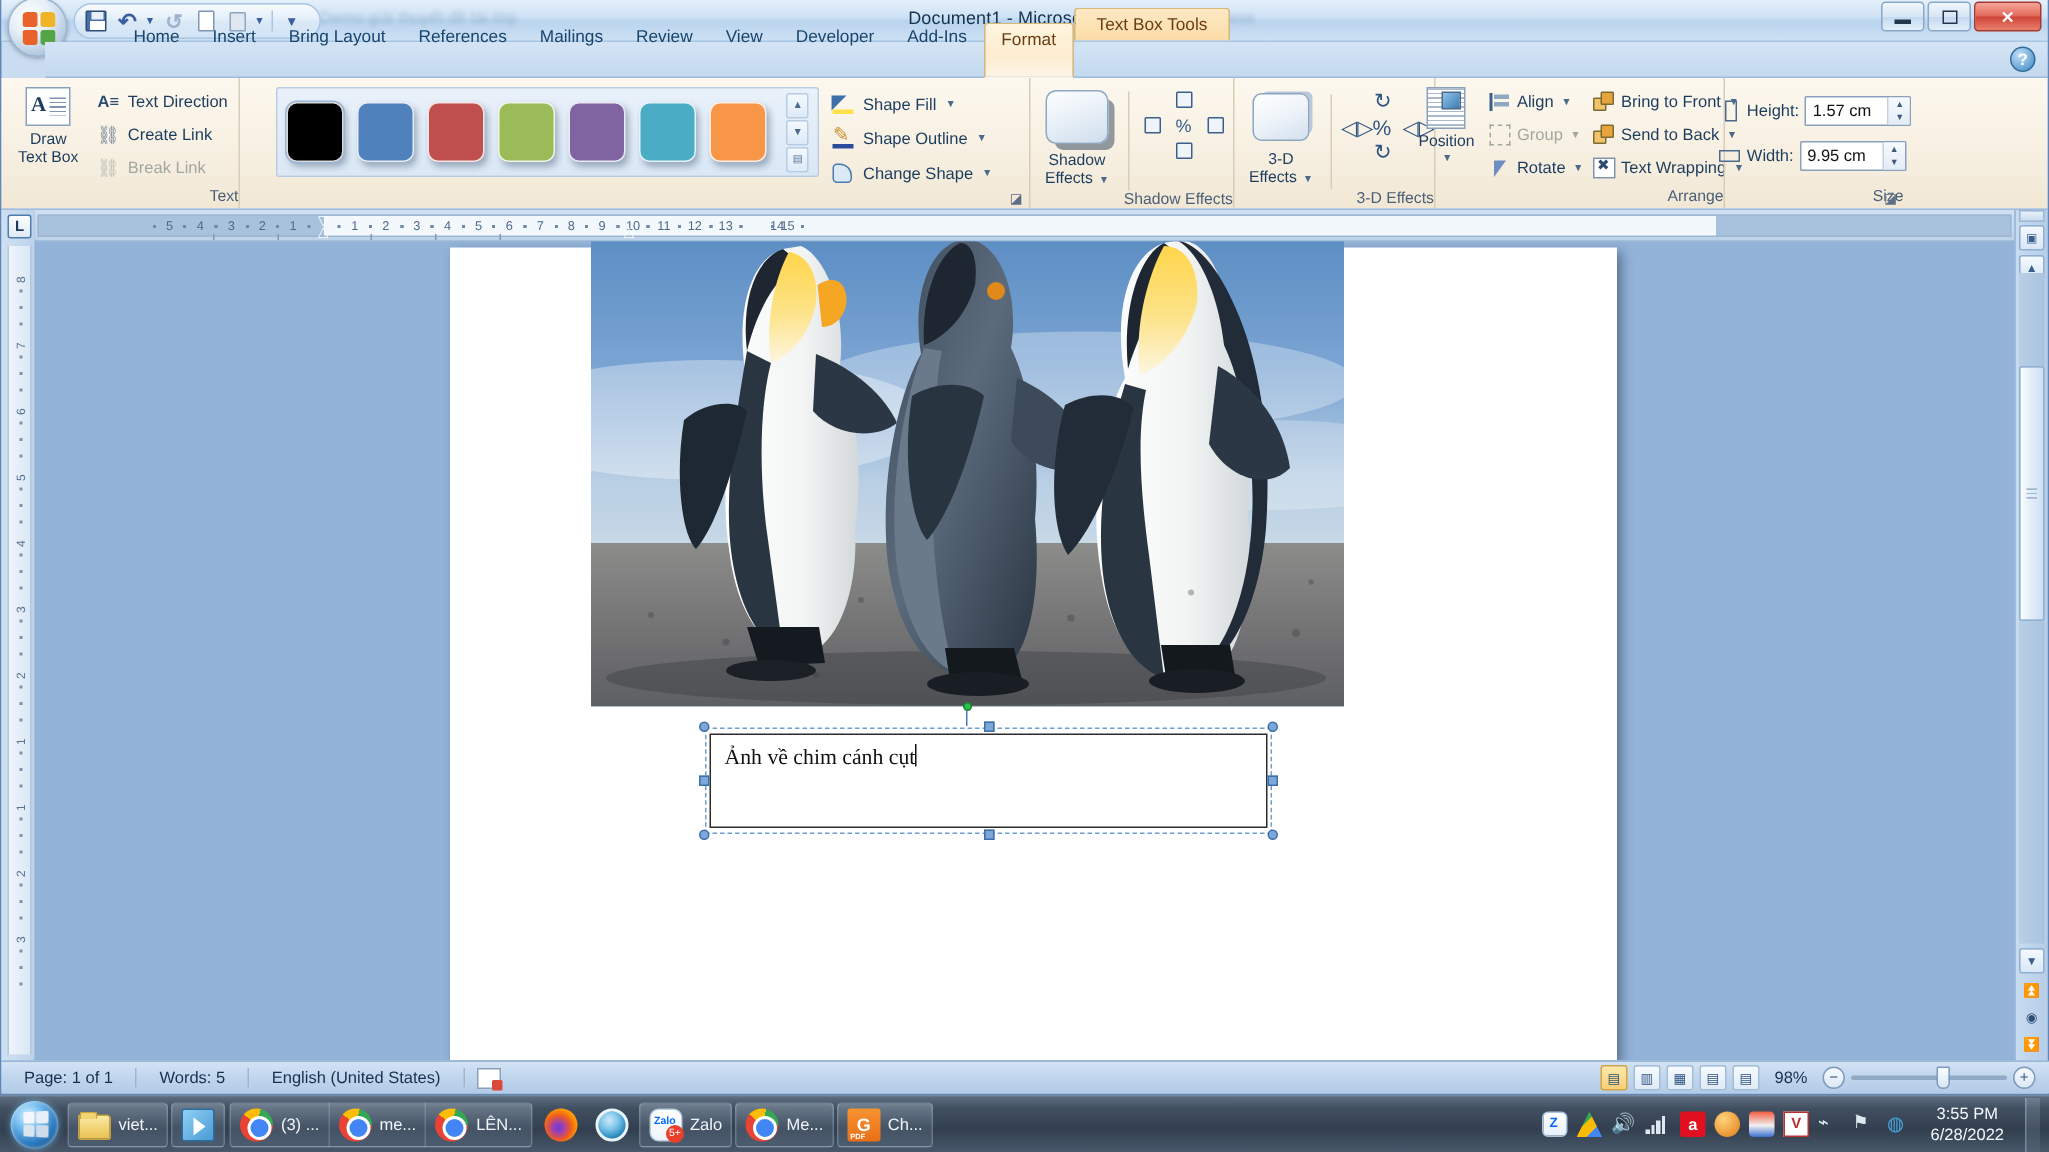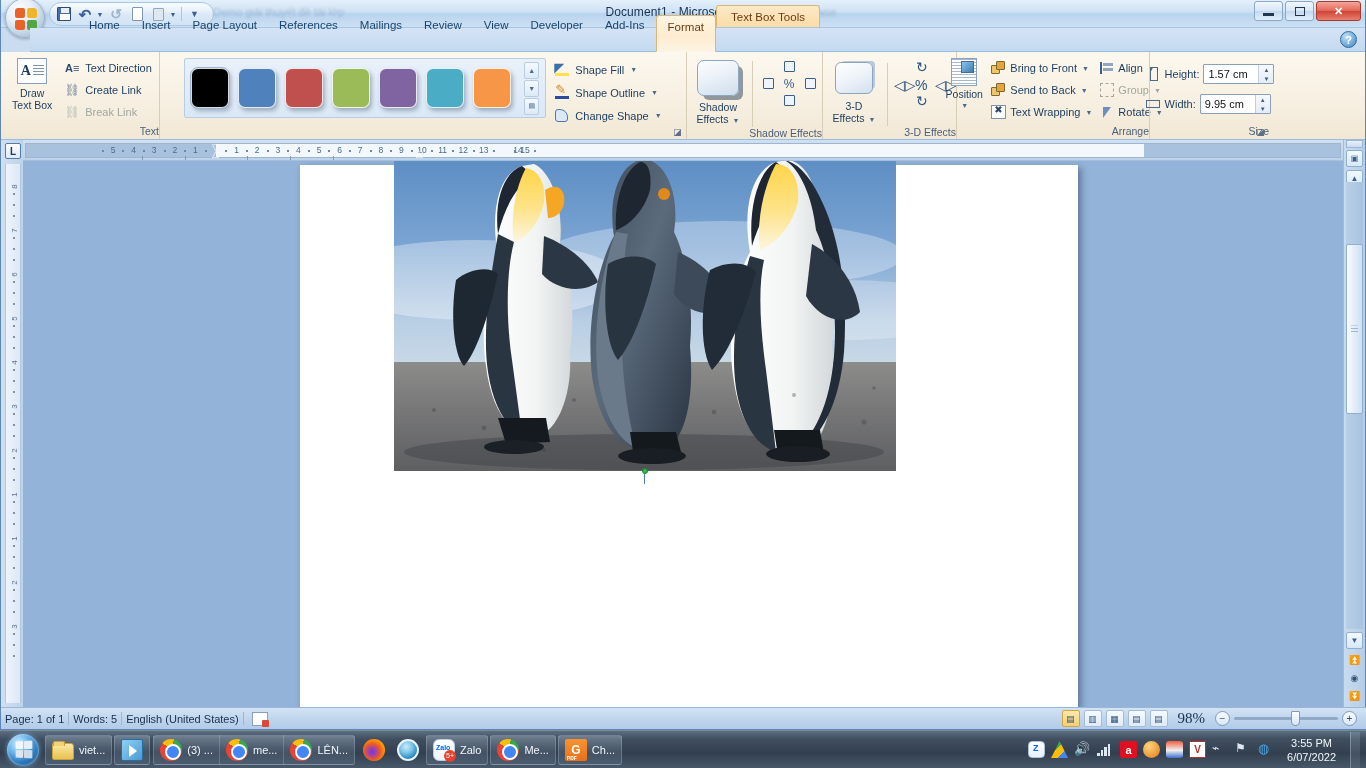--- a/index.html
+++ b/index.html
@@ -474,39 +474,39 @@
     background: linear-gradient(180deg, #e9f1fa, #cbdcef); border: 1px solid #9db7d3;
   }
 
   
   .statusbar {
     position: absolute; left: 0; bottom: 0; width: 1366px; height: 22px;
     background: linear-gradient(180deg, #d3e3f4 0%, #c0d6ed 50%, #b2cbe7 100%);
     border-top: 1px solid #97b6d8;
     display: flex; align-items: center; font-size: 11px; color: #17304e;
   }
-  .sb-item { padding: 0 4px; height: 18px; line-height: 18px; white-space: nowrap; }
+  .sb-item { padding: 0 15px; height: 18px; line-height: 18px; white-space: nowrap; }
   .sb-sep { width: 1px; height: 13px; background: #9db7d3; }
   .sb-proof {
     width: 16px; height: 14px; margin: 0 8px; background: #fff;
     border: 1px solid #8aa0bb; position: relative;
   }
   .sb-proof:after {
     content: ''; position: absolute; right: -2px; bottom: -2px; width: 7px; height: 7px;
     background: #d94a3a; border-radius: 1px;
   }
   .sb-right { margin-left: auto; display: flex; align-items: center; gap: 4px; padding-right: 10px; }
   .viewbtn {
     width: 18px; height: 17px; border: 1px solid #a5bcd6; border-radius: 2px;
     background: linear-gradient(180deg, #f6fafe, #dfeaf6);
     display: flex; align-items: center; justify-content: center;
     font-size: 9px; color: #2f5480;
   }
   .viewbtn.active { background: linear-gradient(180deg, #fde9ab, #f7cf72); border-color: #d2a646; }
-  .zoom-pct { font-size: 15px; color: #17304e; padding: 0 6px; font-family: Liberation Serif, serif; }
+  .zoom-pct { font-size: 11px; color: #17304e; padding: 0 6px; }
   .zoom-circle {
     width: 15px; height: 15px; border-radius: 50%; border: 1px solid #7f9bbc;
     background: linear-gradient(180deg, #f6fafe, #dbe8f5);
     display: flex; align-items: center; justify-content: center;
     font-size: 10px; color: #2f5480; line-height: 1;
   }
   .zoom-track { width: 104px; height: 3px; background: #8fa9c6; border-radius: 2px; position: relative; }
   .zoom-thumb {
     position: absolute; left: 57px; top: -6px; width: 9px; height: 15px;
     background: linear-gradient(180deg, #fbfdff, #d8e6f5);
@@ -707,21 +707,21 @@
             <span class="glyph-max"></span>
           </div>
         <div class="winbtn close">✕</div>
       </div>
     </div>
 
     <div class="tabstrip">
       <div class="ctx-label">Text Box Tools</div>
       <div class="tab">Home</div>
       <div class="tab">Insert</div>
-      <div class="tab">Page Layout</div>
+      <div class="tab">Bring Layout</div>
       <div class="tab">References</div>
       <div class="tab">Mailings</div>
       <div class="tab">Review</div>
       <div class="tab">View</div>
       <div class="tab">Developer</div>
       <div class="tab">Add-Ins</div>
       <div class="tab active">Format</div>
       <div class="help-q">?</div>
     </div>
 
@@ -844,57 +844,57 @@
         <div class="rgroup-title">3-D Effects</div>
       </div>
 
       <div class="rgroup g-arrange">
         <div class="rgroup-body" style="padding-top:6px">
           <div class="btn-pos">
             <div class="pos-ico"></div>
             <div>Position</div>
             <div class="caret">▼</div>
           </div>
+          <div class="arr-col" style="margin-left:2px">
+            <div class="arr-cmd">
+              <span class="ico-align"></span>
+              <span>Align</span>
+              <span class="caret">▼</span>
+            </div>
+            <div class="arr-cmd disabled">
+              <span class="ico-group"></span>
+              <span>Group</span>
+              <span class="caret" style="color:#a3a79f">▼</span>
+            </div>
+            <div class="arr-cmd">
+              <span class="ico-rotate"></span>
+              <span>Rotate</span>
+              <span class="caret">▼</span>
+            </div>
+          </div>
           <div class="arr-col">
             <div class="arr-cmd">
               <span class="ico-stack">
                   <i></i>
                   <i></i>
                 </span>
               <span>Bring to Front</span>
               <span class="caret">▼</span>
             </div>
             <div class="arr-cmd">
               <span class="ico-stack">
                   <i></i>
                   <i></i>
                 </span>
               <span>Send to Back</span>
               <span class="caret">▼</span>
             </div>
             <div class="arr-cmd">
               <span class="ico-wrap"></span>
               <span>Text Wrapping</span>
-              <span class="caret">▼</span>
-            </div>
-          </div>
-          <div class="arr-col" style="margin-left:2px">
-            <div class="arr-cmd">
-              <span class="ico-align"></span>
-              <span>Align</span>
-              <span class="caret">▼</span>
-            </div>
-            <div class="arr-cmd disabled">
-              <span class="ico-group"></span>
-              <span>Group</span>
-              <span class="caret" style="color:#a3a79f">▼</span>
-            </div>
-            <div class="arr-cmd">
-              <span class="ico-rotate"></span>
-              <span>Rotate</span>
               <span class="caret">▼</span>
             </div>
           </div>
         </div>
         <div class="rgroup-title">Arrange</div>
       </div>
 
       <div class="rgroup g-size">
         <div class="rgroup-body" style="flex-direction:column; padding-top:10px; align-items:flex-start">
           <div class="size-row">
@@ -1134,20 +1134,34 @@
                   <circle cx="400" cy="235" r="2"></circle>
                     <circle cx="470" cy="262" r="2.6"></circle>
                   <circle cx="150" cy="290" r="2"></circle>
                     <circle cx="480" cy="228" r="1.8"></circle>
                 </g>
               </svg>
             </div>
             <div class="img-anchor-dot"></div>
             <div class="img-anchor-line"></div>
 
+            <div class="textbox-sel">
+              <div class="textbox-dash"></div>
+              <div class="textbox-inner">
+                <span class="tb-text">Ảnh về chim cánh cụt</span><span class="caret-bar"></span>
+              </div>
+              <div class="handle round" style="left:-4px; top:-4px;"></div>
+              <div class="handle" style="left:186px; top:-4px;"></div>
+              <div class="handle round" style="left:375px; top:-4px;"></div>
+              <div class="handle" style="left:-4px; top:32px;"></div>
+              <div class="handle" style="left:375px; top:32px;"></div>
+              <div class="handle round" style="left:-4px; top:68px;"></div>
+              <div class="handle" style="left:186px; top:68px;"></div>
+              <div class="handle round" style="left:375px; top:68px;"></div>
+            </div>
           </div>
         </div>
       </div>
 
       <div class="vscroll-col">
         <div class="split-bar"></div>
         <div class="vs-btn" style="top:10px">▣</div>
         <div class="vs-btn" style="top:30px">▲</div>
         <div class="vs-track">
           <div class="vs-thumb">
@@ -1255,18 +1269,18 @@
         </span>
       <span class="tray-ic tr-avira">a</span>
       <span class="tray-ic tr-orange"></span>
       <span class="tray-ic tr-cone"></span>
       <span class="tray-ic tr-vcheck">V</span>
       <span class="tray-ic tr-plug">⌁</span>
       <span class="tray-ic tr-flag">⚑</span>
       <span class="tray-ic tr-blue">◍</span>
       <span class="clock">
         <span>3:55 PM</span>
-        <span>6/07/2022</span>
+        <span>6/28/2022</span>
       </span>
       <span class="showdesk"></span>
     </div>
   </div>
 </div>
 
 </body></html>

